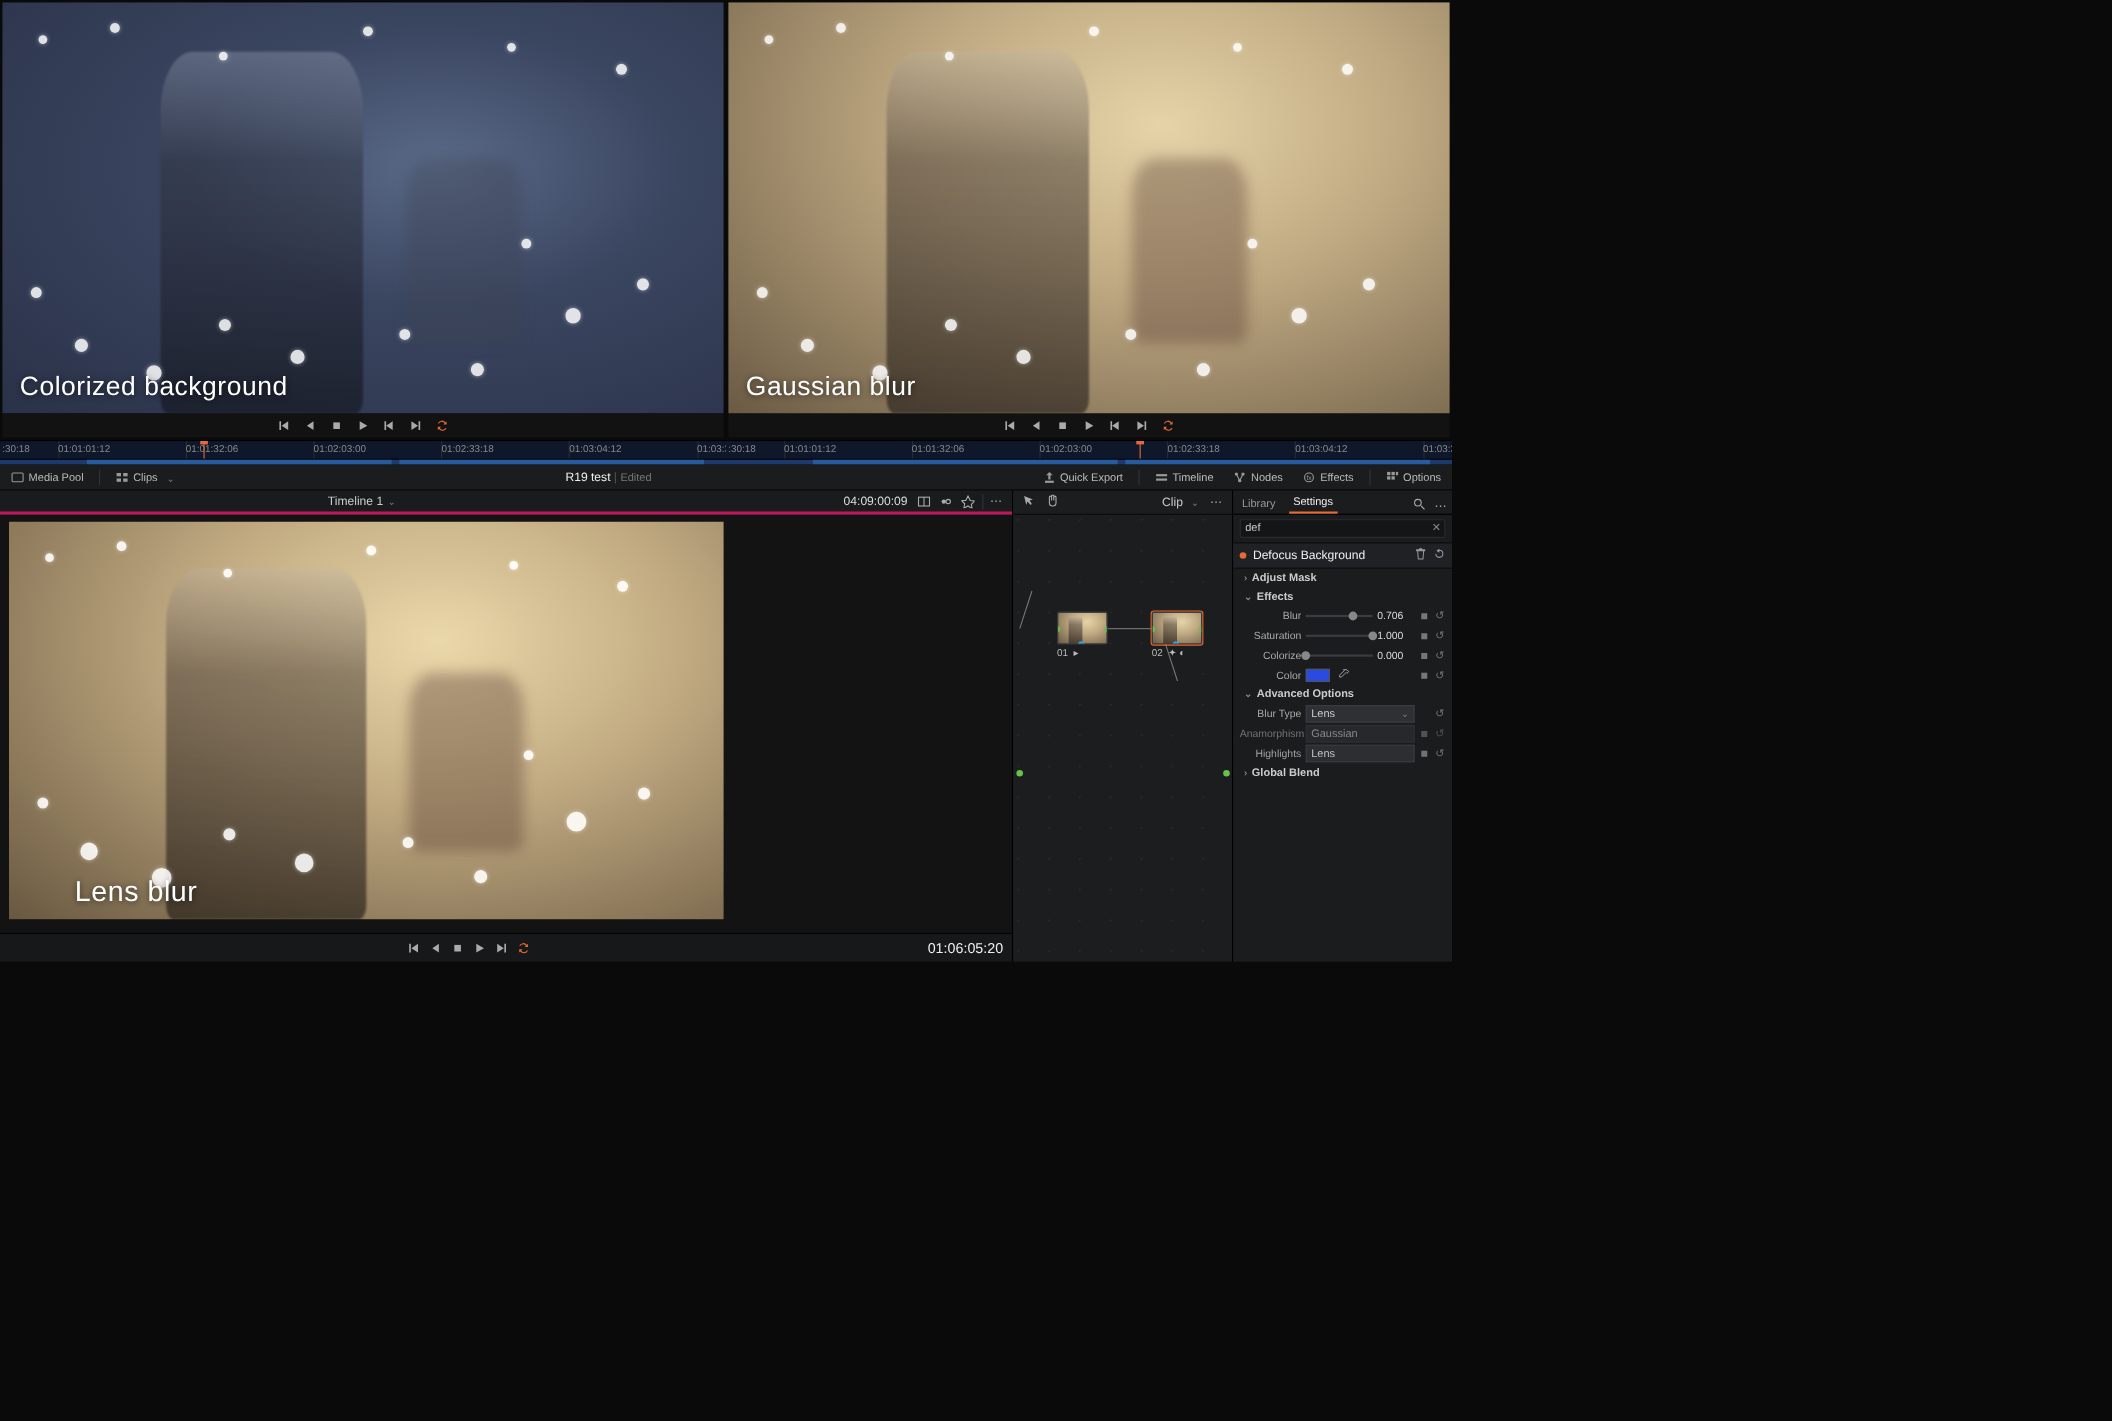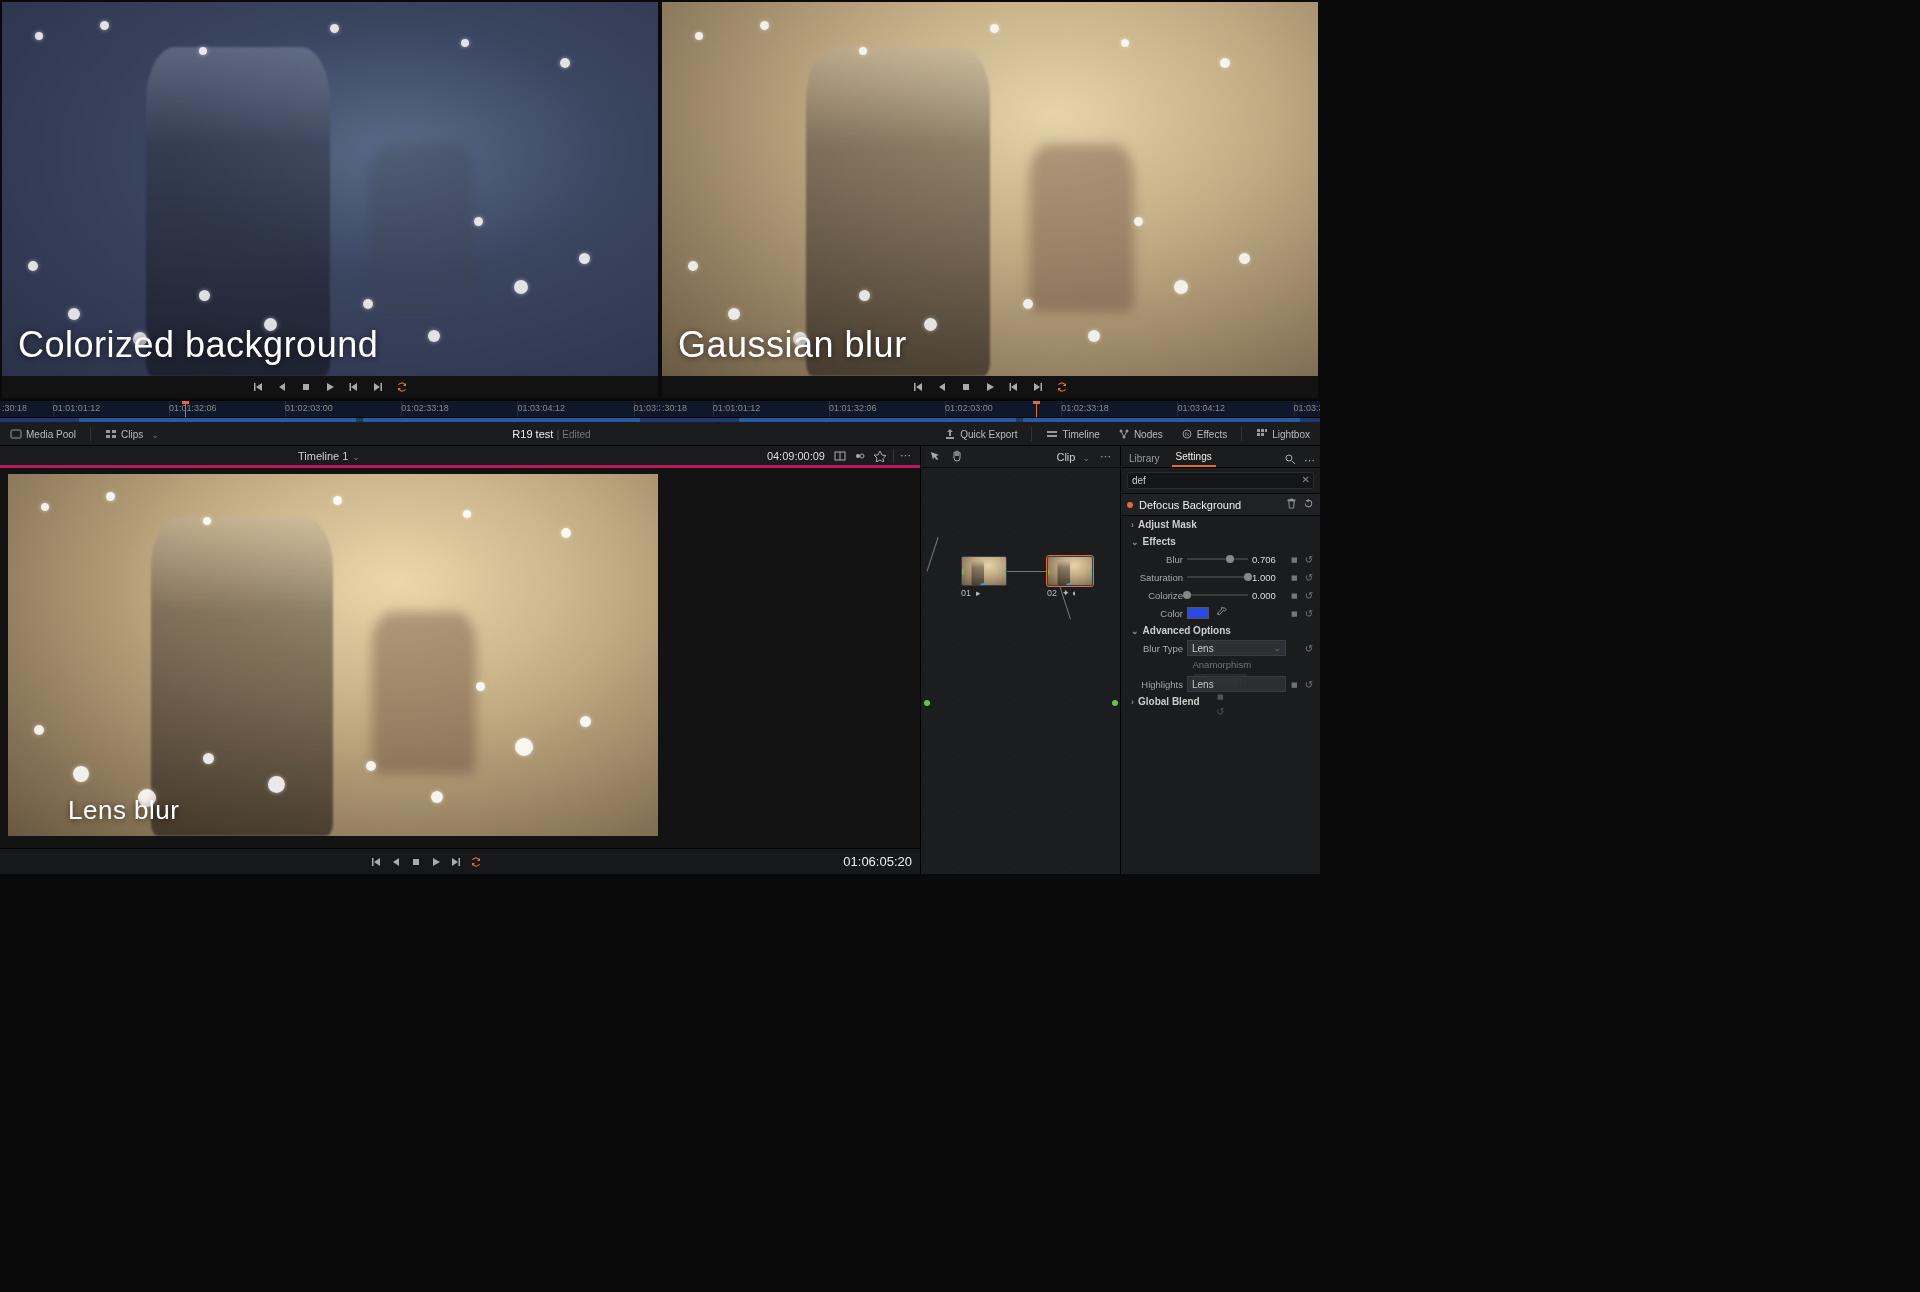--- a/index.html
+++ b/index.html
@@ -11,21 +11,21 @@
     width: 1320px;
     height: 892px;
     overflow: hidden;
   }
   
   .top { display:flex; gap:4px; padding:2px; }
   .viewer { flex:1; position:relative; background:#000; }
   .viewer .frame { width:100%; height:374px; position:relative; overflow:hidden; }
   .overlay-label {
     position:absolute; left:16px; bottom:10px;
-    color:#fff; font-size:36px; font-weight:500;
+    color:#fff; font-size:24px; font-weight:500;
     letter-spacing:0.5px;
     text-shadow:0 1px 6px rgba(0,0,0,0.6);
   }
   
   .scene { position:absolute; inset:0; }
   .scene.blue { background: radial-gradient(ellipse at 60% 40%, #5a6a88 0%, #3a4560 40%, #2a3248 100%); }
   .scene.warm { background: radial-gradient(ellipse at 60% 30%, #e6d4a8 0%, #bfa982 40%, #6a5a44 100%); }
   .bokeh { position:absolute; border-radius:50%; background:rgba(255,255,255,0.85); box-shadow:0 0 4px rgba(255,255,255,0.5); }
   .g1 { left:10%; bottom:15%; width:12px; height:12px; } .g2 { left:4%; bottom:28%; width:10px; height:10px; }
   .g3 { left:20%; bottom:8%;  width:14px; height:14px; } .g4 { left:30%; bottom:20%; width:11px; height:11px; }
@@ -368,21 +368,21 @@
       </span>
       <span class="pipe"></span>
       <span class="tb-item">
         <svg viewBox="0 0 12 12">
             <rect x="1" y="1" width="3" height="3"></rect>
             <rect x="5" y="1" width="3" height="3"></rect>
             <rect x="9" y="1" width="2" height="3"></rect>
             <rect x="1" y="5" width="3" height="3"></rect>
             <rect x="5" y="5" width="3" height="3"></rect>
           </svg>
-        <span>Lightbox</span>
+        <span>Options</span>
       </span>
     </div>
   </div>
 
   <div class="ws-body">
 
     <div class="ws-left">
       <div class="ws-viewbar">
         <span class="tl-name">
           <span>Timeline 1</span><span class="caret">⌄</span>
@@ -598,21 +598,21 @@
 
       <div class="param" style="position:relative;">
         <span class="plabel">Blur Type</span>
         <span class="selectbox dropdown-open">
           <span>Lens</span>
             <span class="caret">⌄</span>
         </span>
         <span style="width:10px;"></span>
         <span class="rst">↺</span>
       </div>
-      <div class="param" style="opacity:.6; position:relative;flex-direction:column;">
+      <div class="param" style="opacity:.6; position:relative;">
         <span class="plabel">Anamorphism</span>
         <span class="selectbox" style="background:#2f3034;">
           <span>Gaussian</span>
         </span>
         <span class="kf">◆</span>
         <span class="rst">↺</span>
       </div>
       <div class="param" style="opacity:.95;">
         <span class="plabel">Highlights</span>
         <span class="selectbox" style="background:#2f3034;">

